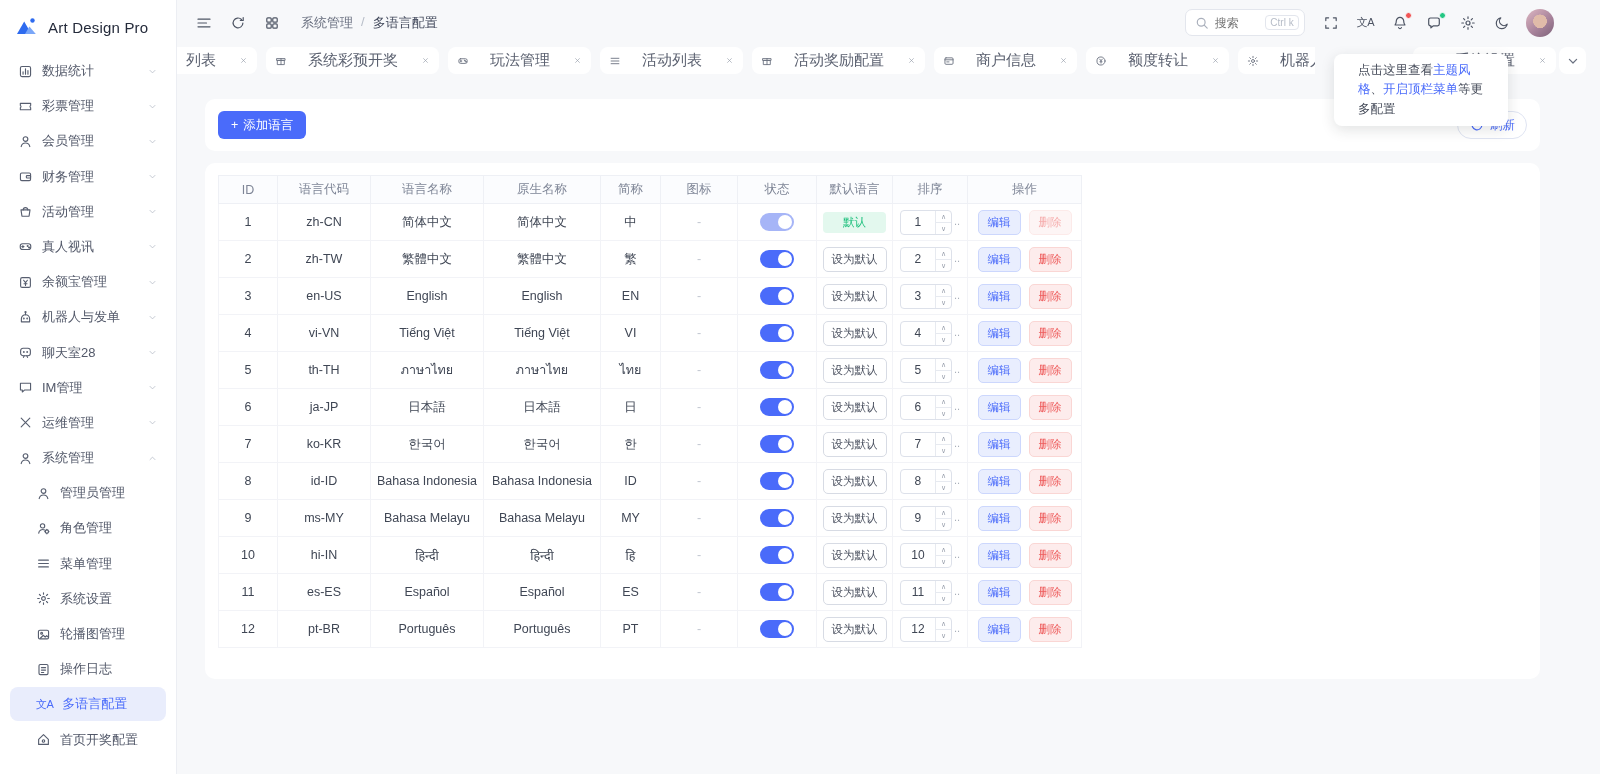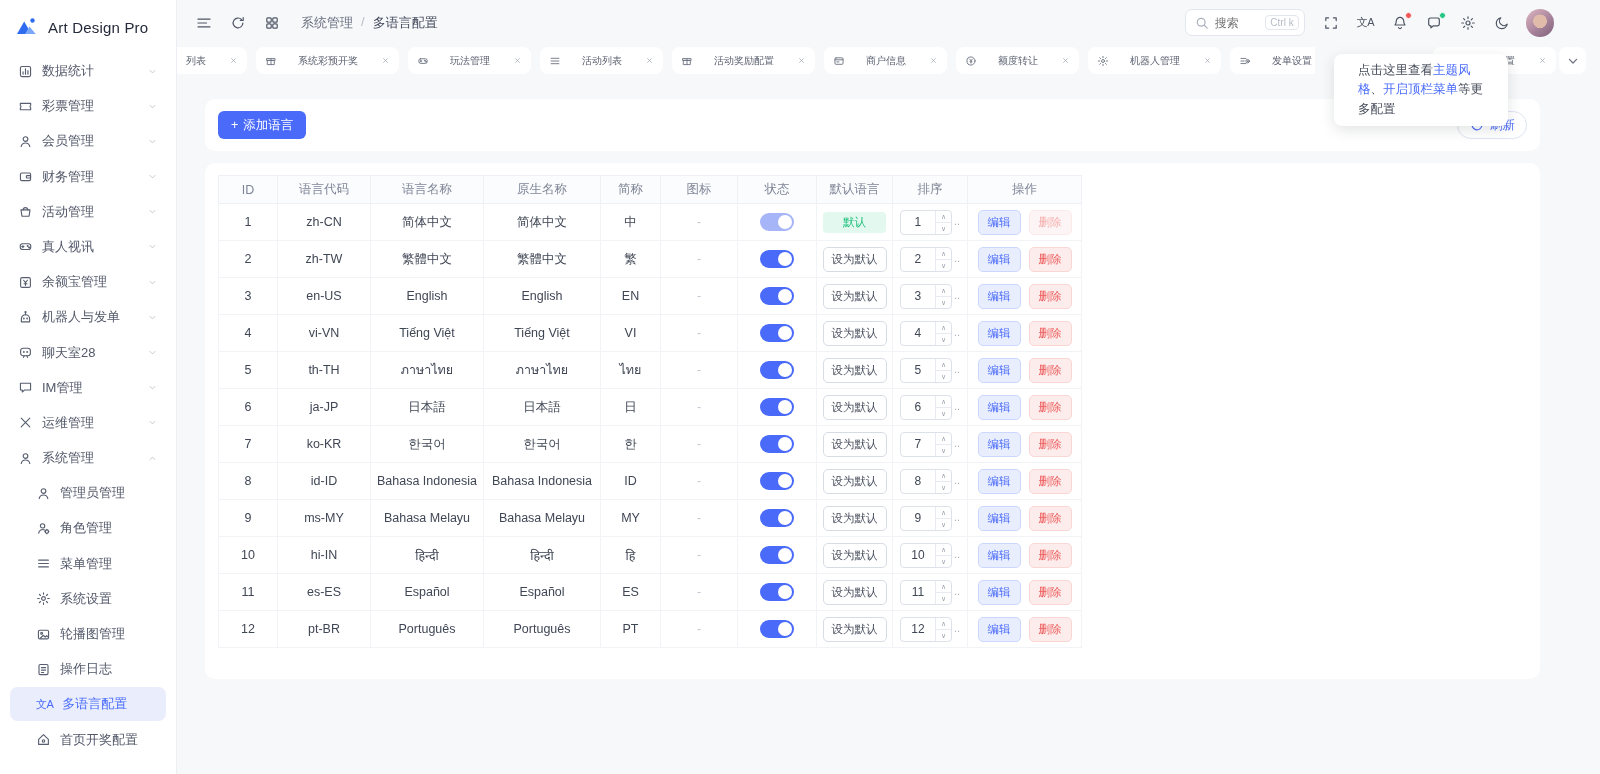--- a/index.html
+++ b/index.html
@@ -29,21 +29,21 @@
   .searchbox input{border:none;outline:none;width:44px;font-size:12px;color:#5a6070;background:transparent}
   .kbd{border:1px solid #e3e6ed;border-radius:4px;font-size:10px;padding:1px 4px;color:#b6bcc7;margin-left:auto;white-space:nowrap}
   .hdr-icons{display:flex;align-items:center;gap:18px;margin-left:18px}
   .h-ic{position:relative;color:#4e5564;display:flex;cursor:pointer}
   .dot{position:absolute;top:-3px;right:-4px;width:7px;height:7px;border-radius:50%;border:1.5px solid #f7f8fa}
   .dot.red{background:#f25555}.dot.green{background:#23c783}
   .avatar{width:28px;height:28px;border-radius:50%;margin-left:16px;cursor:pointer;flex:none;
     background:radial-gradient(circle at 50% 44%,#e0bba9 0 32%,rgba(0,0,0,0) 33%),linear-gradient(140deg,#d4aebb 10%,#a9849c 55%,#7d6279)}
   
   .tabs-row{position:relative;height:31px;display:flex;align-items:center;gap:9px;padding-left:14px;margin-right:285px;overflow:hidden}
-  .tab{background:#fff;border-radius:8px;height:27px;display:inline-flex;align-items:center;gap:21px;padding:0 9px;color:#5b6170;font-size:10px;white-space:nowrap;flex:none;cursor:pointer}
+  .tab{background:#fff;border-radius:8px;height:27px;display:inline-flex;align-items:center;gap:21px;padding:0 9px;color:#5b6170;font-size:15px;white-space:nowrap;flex:none;cursor:pointer}
   .tab .t-ic{display:flex;color:#6b7280}
   .tab .t-x{color:#9aa1ad;font-size:12px;margin-left:2px;display:flex;cursor:pointer}
   .tab.clipped{margin-left:-14px;border-radius:0 8px 8px 0}
   .tab.pinned{position:absolute;top:47px;right:44px;z-index:1}
   .overflow-btn{position:absolute;top:47px;right:14px;width:27px;height:27px;background:#fff;border-radius:8px;display:flex;align-items:center;justify-content:center;color:#6a7180;cursor:pointer;z-index:1}
   .tooltip{position:absolute;top:54px;right:92px;width:174px;background:#fff;border-radius:8px;box-shadow:0 4px 14px rgba(31,35,41,.13);padding:7px 24px;font-size:12.5px;line-height:1.55;color:#464c5a;z-index:6}
   .tooltip .lnk{color:#4a6bfa;cursor:pointer}
   
   .toolbar-card{margin:23px 60px 0 28px;height:52px;background:#fff;border-radius:10px;display:flex;align-items:center;justify-content:space-between;padding:0 13px}
   .btn-add{height:28px;background:#4a6bfa;color:#fff;border:none;border-radius:6px;font-size:12.5px;padding:0 13px;display:inline-flex;align-items:center;gap:5px;cursor:pointer;font-family:inherit}

